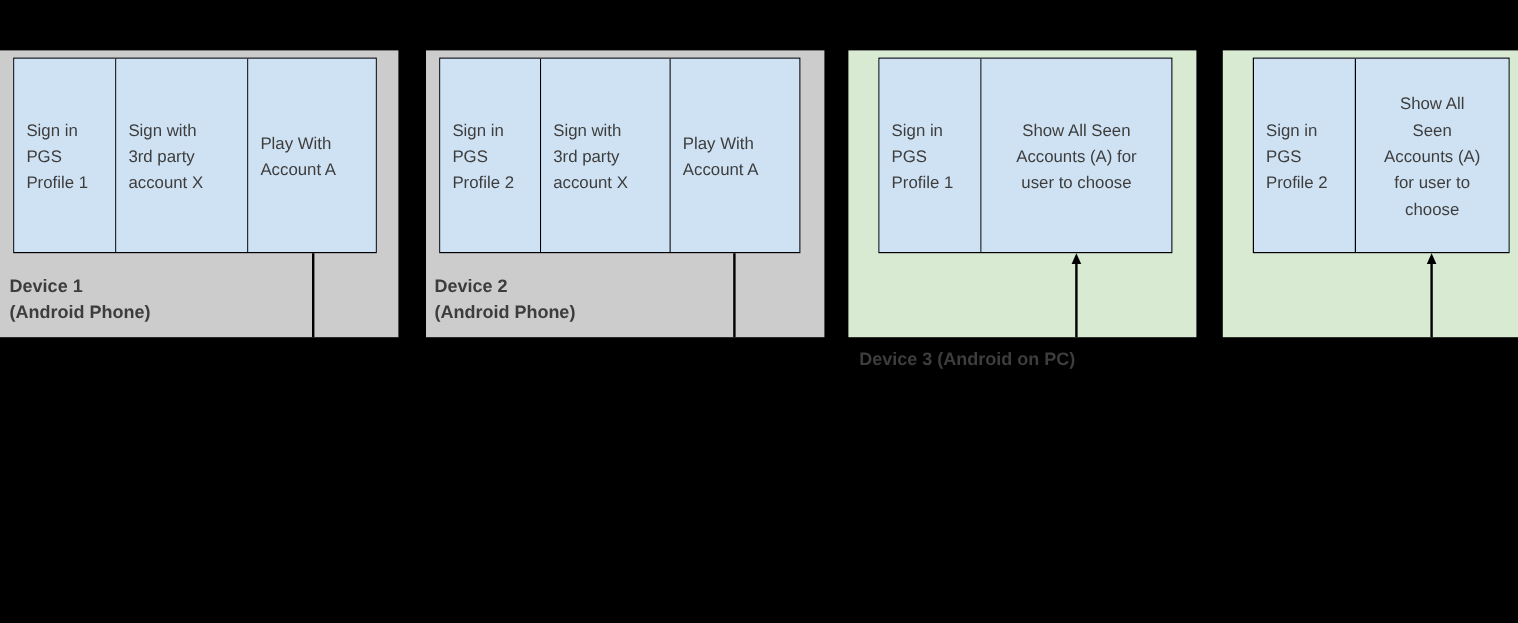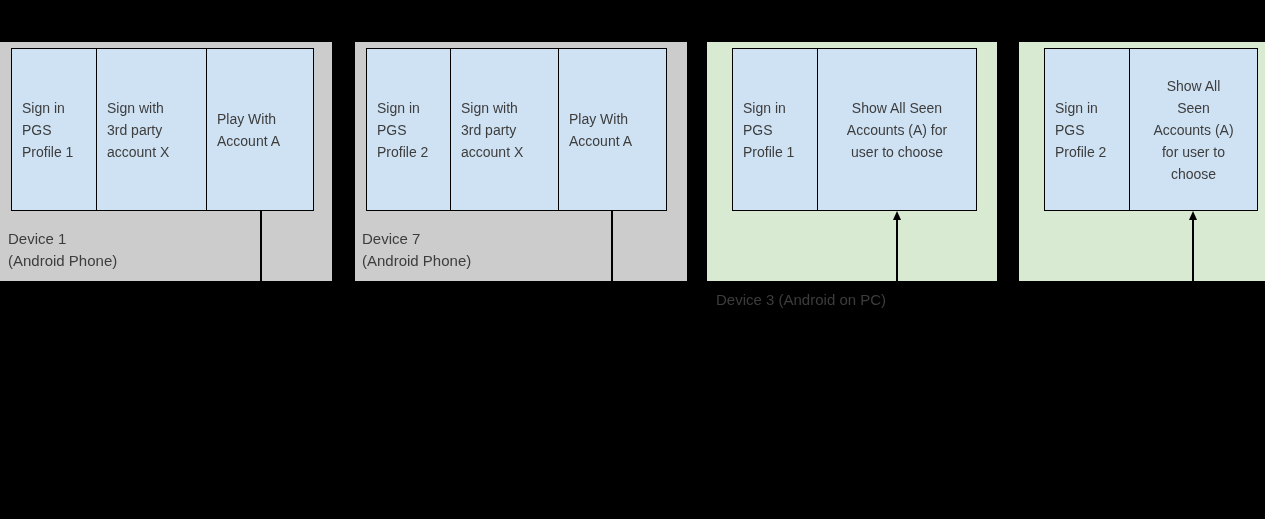--- a/index.html
+++ b/index.html
@@ -57,20 +57,21 @@
     text-align: center;
     padding: 0 2px;
   }
 
   .device-label {
     position: absolute;
     font-size: 15px;
     line-height: 22px;
     color: #3d3d3d;
     white-space: pre-line;
+    font-weight: bold;
   }
   .device.phone .device-label { top: 186px; }
   .device.pc    .device-label { top: 207px; margin-top: 40px; }
 
   .connector {
     position: absolute;
     top: 169px;
     height: 70px;
     width: 1.5px;
     background: #000000;
@@ -157,21 +158,21 @@
       <div class="cell left c1">Sign in
 PGS
 Profile 2</div>
       <div class="cell left c2">Sign with
 3rd party
 account X</div>
       <div class="cell left c3">Play With
 Account A</div>
     </div>
     <div class="connector"></div>
-    <div class="device-label">Device 7
+    <div class="device-label">Device 2
 (Android Phone)</div>
   </div>
 
   <div class="device pc" id="device-3">
     <div class="profile-table">
       <div class="cell left c1">Sign in
 PGS
 Profile 1</div>
       <div class="cell center c2">Show All Seen
 Accounts (A) for

